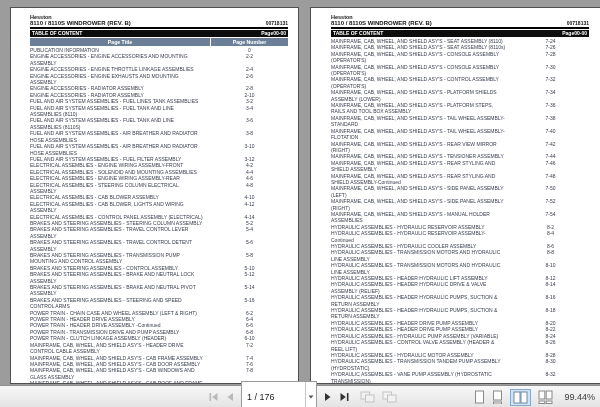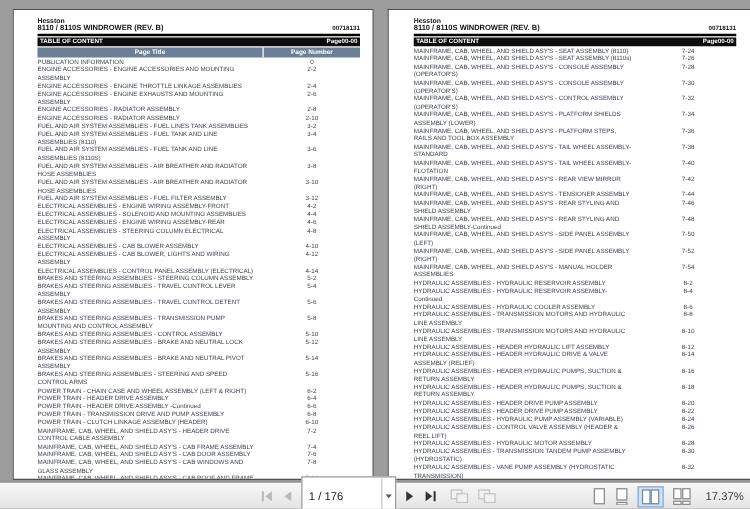--- a/index.html
+++ b/index.html
@@ -523,16 +523,16 @@
       </svg>
     </span>
     <span class="tb-btn">
       <svg width="15" height="14" viewBox="0 0 15 14">
         <rect x="1" y="1" width="5.8" height="8" fill="#fdfdfd" stroke="#8a8a8a"></rect>
         <rect x="8.2" y="1" width="5.8" height="8" fill="#fdfdfd" stroke="#8a8a8a"></rect>
         <rect x="1" y="11" width="5.8" height="2.5" fill="#fdfdfd" stroke="#8a8a8a"></rect>
         <rect x="8.2" y="11" width="5.8" height="2.5" fill="#fdfdfd" stroke="#8a8a8a"></rect>
       </svg>
     </span>
-    <span class="zoom-label">17.37%</span>
+    <span class="zoom-label">99.44%</span>
   </div>
 
 </div>
 
 </body></html>

